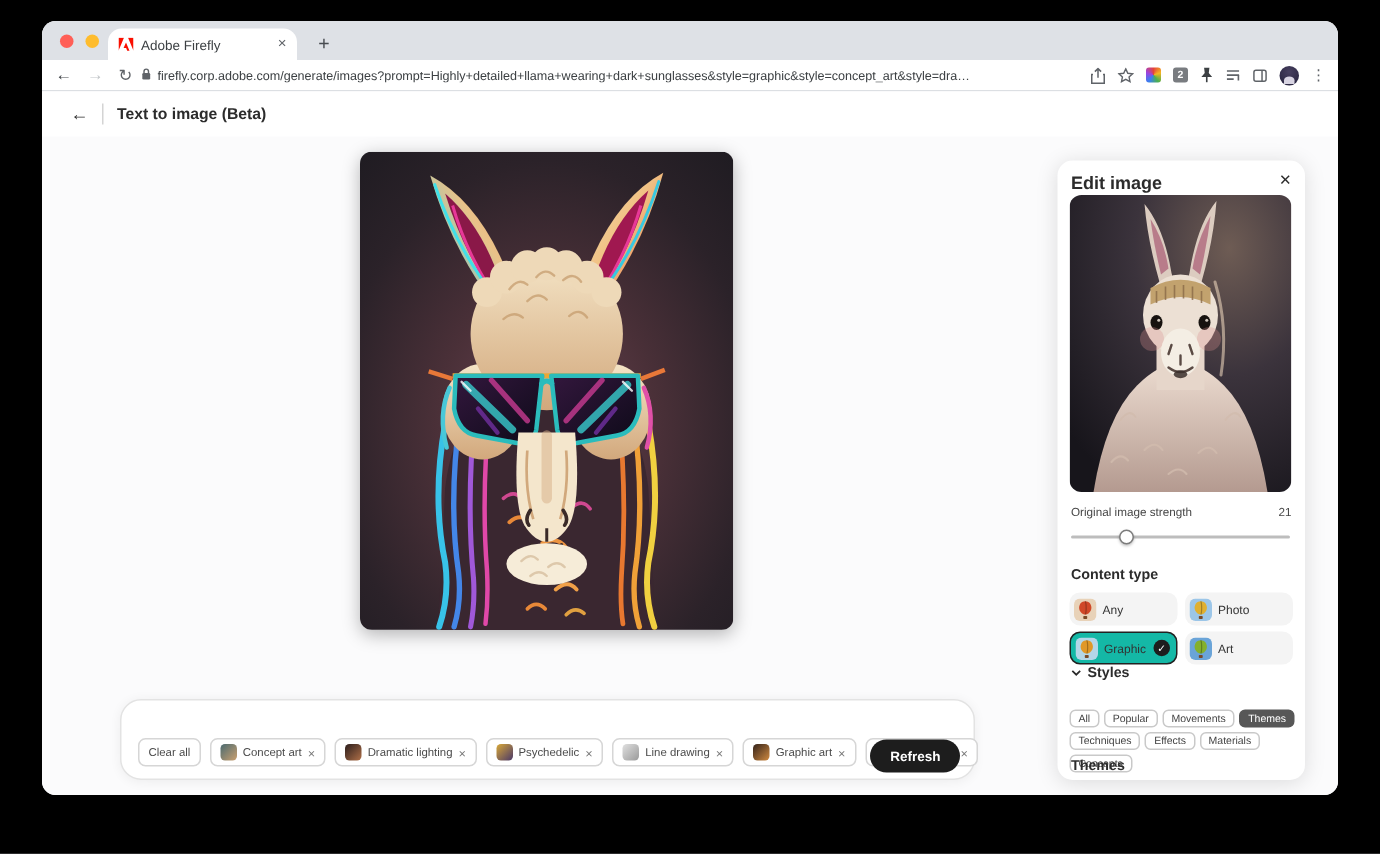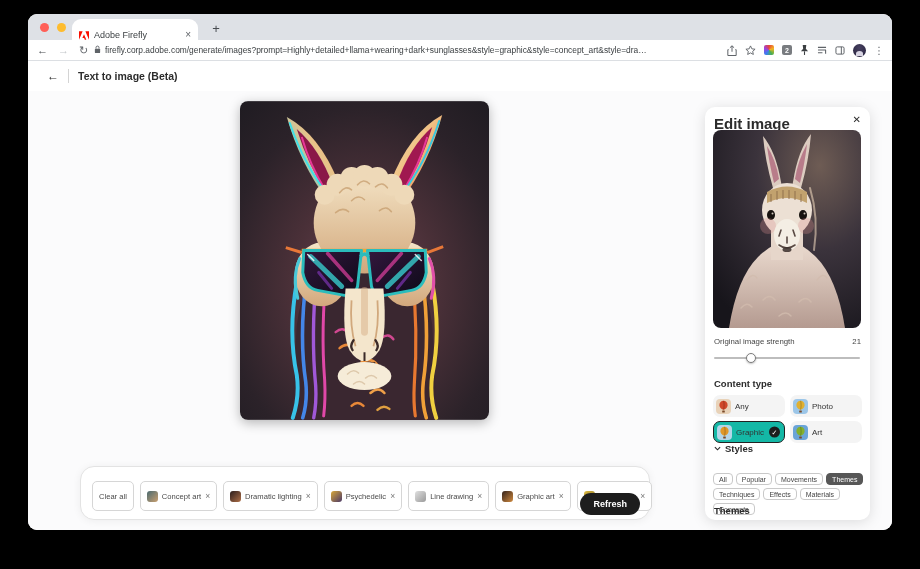--- a/index.html
+++ b/index.html
@@ -5,21 +5,21 @@
   html,body{margin:0;padding:0;background:#000;width:920px;height:569px;overflow:hidden;
     font-family:"Liberation Sans",sans-serif;-webkit-font-smoothing:antialiased;}
   .stage{position:relative;width:920px;height:569px;background:#000;}
   .window{position:absolute;left:28px;top:14px;width:864px;height:516px;border-radius:9px;
     overflow:hidden;background:#fff;box-shadow:0 10px 40px rgba(0,0,0,.65);}
   
   .tabbar{position:absolute;left:0;top:0;width:100%;height:26px;background:#dee1e6;}
   .traffic{position:absolute;left:12px;top:9px;display:flex;gap:8px;}
   .light{width:9px;height:9px;border-radius:50%;}
   .tab{position:absolute;left:44px;top:5px;width:126px;height:21px;background:#fff;
-    border-radius:9px 9px 0 0;display:flex;align-items:flex-end;padding:0 7px;box-sizing:border-box;}
+    border-radius:9px 9px 0 0;display:flex;align-items:center;padding:0 7px;box-sizing:border-box;}
   .tab-title{font-size:9px;color:#3c4043;margin-left:5px;flex:1;white-space:nowrap;overflow:hidden;}
   .tab-close{font-size:10px;color:#5f6368;cursor:default;}
   .newtab{position:absolute;left:179px;top:5px;width:18px;height:18px;display:flex;align-items:center;
     justify-content:center;font-size:13px;color:#474b50;}
   .toolbar{position:absolute;left:0;top:26px;width:100%;height:20px;background:#fff;
     border-bottom:1px solid #dcdfe3;}
   .nav-icons{position:absolute;left:9px;top:0;height:20px;display:flex;align-items:center;gap:10px;
     font-size:11px;color:#5f6368;}
   .urlbox{position:absolute;left:66px;top:2px;width:560px;height:15px;border-radius:8px;
     background:#fff;display:flex;align-items:center;gap:4px;}
@@ -40,30 +40,30 @@
   .hdr-divider{position:absolute;left:40px;top:8px;width:1px;height:14px;background:#d4d4d4;}
   .page-title{position:absolute;left:50px;top:9px;font-size:10.5px;font-weight:bold;color:#2c2c2c;}
   .main-image{position:absolute;left:212px;top:40px;width:249px;height:319px;border-radius:8px;
     overflow:hidden;box-shadow:0 3px 12px rgba(0,0,0,.28);}
   .main-image svg{display:block;}
   
   .prompt-bar{position:absolute;left:52px;top:405px;width:570px;height:54px;background:#fff;
     border:1px solid #e3e3e3;border-radius:14px;box-sizing:border-box;box-shadow:0 1px 8px rgba(0,0,0,.06);}
   .prompt-text{position:absolute;left:13px;top:7px;font-size:10px;color:#1a1a1a;}
   .chips{position:absolute;left:11px;bottom:8px;display:flex;gap:6px;align-items:center;}
-  .chip{height:30px;display:flex;align-items:center;padding:0 6px;border:1px solid #d6d6d6;
+  .chip{height:19px;display:flex;align-items:center;padding:0 6px;border:1px solid #d6d6d6;
     border-radius:5px;background:#fff;font-size:7.6px;color:#4a4a4a;white-space:nowrap;box-sizing:border-box;}
   .chip-thumb{width:11px;height:11px;border-radius:3px;margin-right:4px;flex:none;}
   .chip-x{margin-left:4px;color:#7a7a7a;font-size:8.5px;}
   .refresh-btn{position:absolute;right:9px;top:26px;height:22px;padding:0 13px;border-radius:12px;
     background:#1d1d1d;color:#fff;font-size:9px;font-weight:bold;display:flex;align-items:center;margin-left:13px;}
   
   .panel{position:absolute;left:677px;top:46px;width:165px;height:413px;background:#fff;border-radius:10px;
     box-shadow:0 2px 14px rgba(0,0,0,.13);}
-  .panel-title{position:absolute;left:9px;top:8px;font-size:15px;font-weight:bold;color:#2c2c2c;}
+  .panel-title{position:absolute;left:9px;top:8px;font-size:12px;font-weight:bold;color:#2c2c2c;}
   .panel-close{position:absolute;right:9px;top:7px;font-size:10px;color:#2c2c2c;}
   .panel-photo{position:absolute;left:8px;top:23px;width:148px;height:198px;border-radius:8px;overflow:hidden;}
   .strength-label{position:absolute;left:9px;top:230px;font-size:7.8px;color:#464646;}
   .strength-value{position:absolute;right:9px;top:230px;font-size:7.8px;color:#464646;}
   .slider{position:absolute;left:9px;top:246px;width:146px;height:10px;}
   .slider-track{position:absolute;left:0;top:4px;width:100%;height:2px;background:#bdbdbd;border-radius:1px;}
   .slider-thumb{position:absolute;top:0;width:10px;height:10px;border-radius:50%;background:#fff;
     border:1px solid #7c7c7c;box-sizing:border-box;box-shadow:0 1px 2px rgba(0,0,0,.25);transform:translateX(-50%);}
   .ct-heading{position:absolute;left:9px;top:271px;font-size:9.5px;font-weight:bold;color:#2c2c2c;}
   .ct-grid{position:absolute;left:8px;top:288px;width:149px;display:grid;

